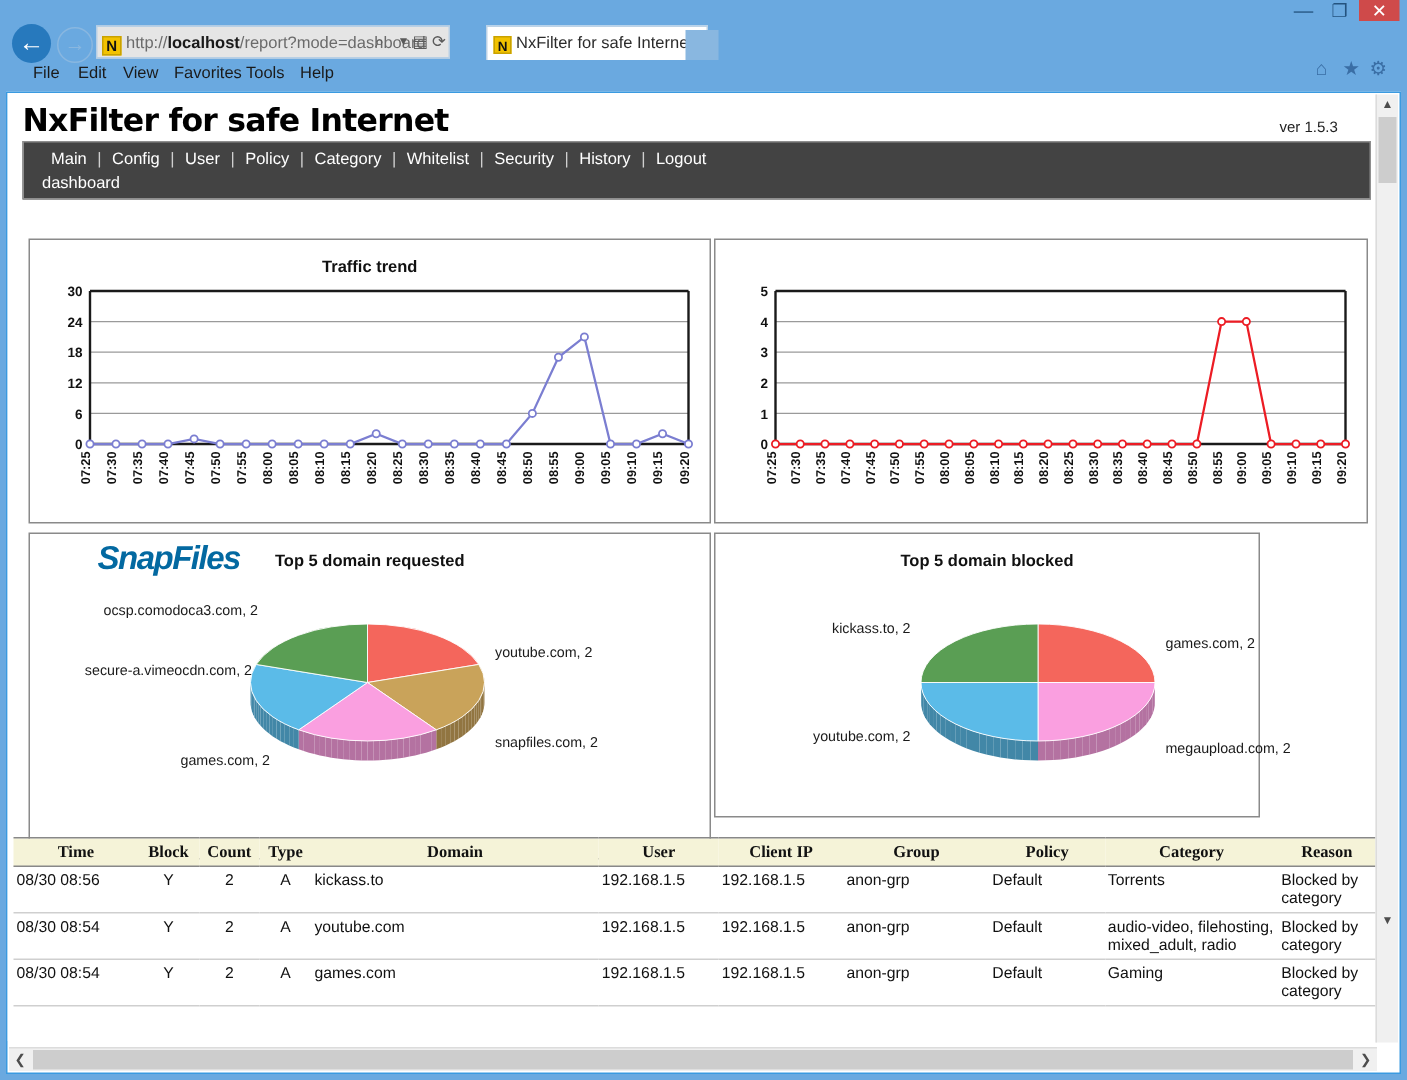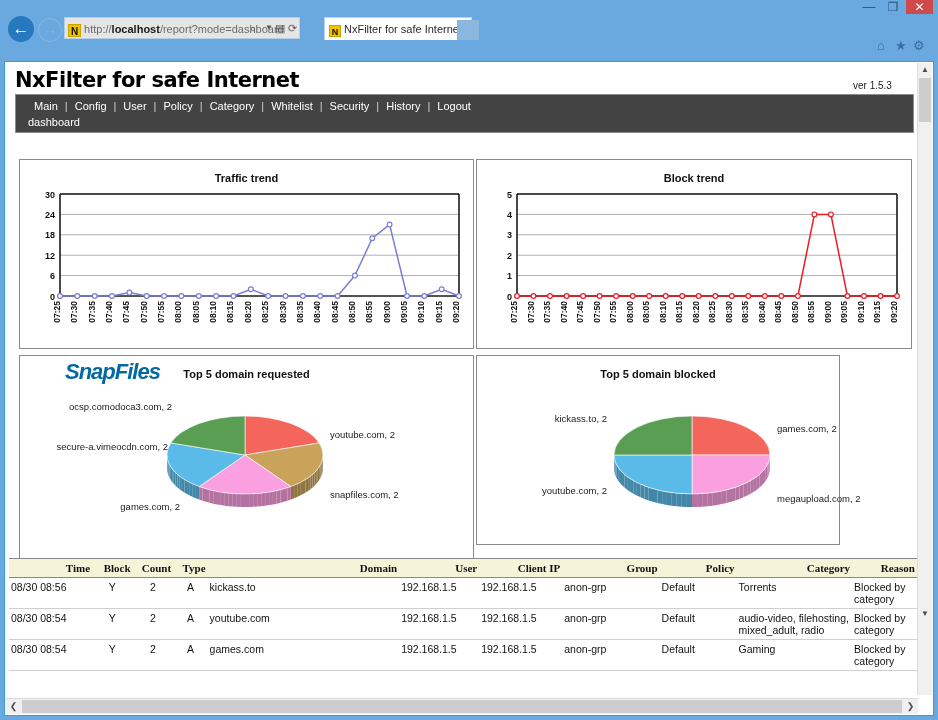--- a/index.html
+++ b/index.html
@@ -77,21 +77,21 @@
 
   .plotsvg{position:absolute;left:0;top:26px;}
 
   
   #watermark{position:absolute;left:60px;top:297px;font-size:22px;font-weight:bold;font-style:italic;
       color:#0369a1;letter-spacing:-1px;}
 
   
   #logtable{position:absolute;left:4px;top:496px;width:908px;border-collapse:collapse;font-size:10.5px;color:#111;}
   #logtable th{background:#f5f3d8;border-top:1px solid #888;border-bottom:1px solid #888;
-      text-align:right;font-weight:bold;padding:3px 2px;font-family:"Liberation Serif", serif;font-size:11px;}
+      text-align:center;font-weight:bold;padding:3px 2px;font-family:"Liberation Serif", serif;font-size:11px;}
   #logtable td{border-bottom:1px solid #cfcfcf;padding:3px 2px;vertical-align:top;line-height:12px;}
   .c-time{width:78px;}.c-block{width:36px;text-align:center;}.c-count{width:36px;text-align:center;}
   .c-type{width:30px;text-align:center;}.c-domain{width:185px;}.c-user{width:75px;}
   .c-ip{width:78px;}.c-group{width:92px;}.c-policy{width:72px;}.c-cat{width:110px;}.c-reason{width:60px;}
 
   
   #vscroll{position:absolute;right:1px;top:1px;width:14px;height:632px;background:#f0f0f0;border-left:1px solid #dcdcdc;}
   #vs-up,#vs-dn{position:absolute;left:0;width:14px;height:14px;text-align:center;font-size:8px;color:#4d4d4d;line-height:14px;}
   #vs-up{top:0;}#vs-dn{top:544px;}
   #vs-thumb{position:absolute;left:1px;top:15px;width:12px;height:44px;background:#cdcdcd;}
@@ -128,20 +128,28 @@
       <span id="tab-favicon">N</span><span>NxFilter for safe Internet</span>
       <span id="tab-close">✕</span>
     </div>
     <div id="newtab"></div>
 
     <div class="tb-icon" id="icon-home">⌂</div>
     <div class="tb-icon" id="icon-fav">★</div>
     <div class="tb-icon" id="icon-gear">⚙</div>
   </div>
 
+  <div id="menubar">
+    <span id="mnu-file">File</span>
+    <span id="mnu-edit">Edit</span>
+    <span id="mnu-view">View</span>
+    <span id="mnu-fav">Favorites</span>
+    <span id="mnu-tools">Tools</span>
+    <span id="mnu-help">Help</span>
+  </div>
 
   <div id="content">
     <div id="page">
 
       <div id="site-title">NxFilter for safe Internet</div>
       <div id="version">ver 1.5.3</div>
 
       <div id="navbox">
         <div id="menu-line">
           <a href="#">Main</a><span class="sep">|</span><a href="#">Config</a><span class="sep">|</span><a href="#">User</a><span class="sep">|</span><a href="#">Policy</a><span class="sep">|</span><a href="#">Category</a><span class="sep">|</span><a href="#">Whitelist</a><span class="sep">|</span><a href="#">Security</a><span class="sep">|</span><a href="#">History</a><span class="sep">|</span><a href="#">Logout</a>
@@ -214,21 +222,20 @@
             <text x="352.2608695652174" y="115" font-size="8.5" font-family="Liberation Sans, sans-serif" font-weight="bold" fill="#111" transform="rotate(-90 352.2608695652174 115)" text-anchor="end">08:55</text>
             <text x="369.60869565217394" y="115" font-size="8.5" font-family="Liberation Sans, sans-serif" font-weight="bold" fill="#111" transform="rotate(-90 369.60869565217394 115)" text-anchor="end">09:00</text>
             <text x="386.95652173913044" y="115" font-size="8.5" font-family="Liberation Sans, sans-serif" font-weight="bold" fill="#111" transform="rotate(-90 386.95652173913044 115)" text-anchor="end">09:05</text>
             <text x="404.30434782608694" y="115" font-size="8.5" font-family="Liberation Sans, sans-serif" font-weight="bold" fill="#111" transform="rotate(-90 404.30434782608694 115)" text-anchor="end">09:10</text>
             <text x="421.6521739130435" y="115" font-size="8.5" font-family="Liberation Sans, sans-serif" font-weight="bold" fill="#111" transform="rotate(-90 421.6521739130435 115)" text-anchor="end">09:15</text>
             <text x="439" y="115" font-size="8.5" font-family="Liberation Sans, sans-serif" font-weight="bold" fill="#111" transform="rotate(-90 439 115)" text-anchor="end">09:20</text>
           </svg>
       </div>
 
       <div class="panel" id="p-block">
-        <div class="ptitle">Block trend</div>
         <svg class="plotsvg" id="svg-block" width="434" height="160">
             <text x="35" y="113.5" text-anchor="end" font-size="9" font-family="Liberation Sans, sans-serif" font-weight="bold" fill="#111">0</text>
             <line x1="40" y1="89.6" x2="420" y2="89.6" stroke="#9a9a9a" stroke-width="0.8"></line>
             <text x="35" y="93.1" text-anchor="end" font-size="9" font-family="Liberation Sans, sans-serif" font-weight="bold" fill="#111">1</text>
             <line x1="40" y1="69.19999999999999" x2="420" y2="69.19999999999999" stroke="#9a9a9a" stroke-width="0.8"></line>
             <text x="35" y="72.69999999999999" text-anchor="end" font-size="9" font-family="Liberation Sans, sans-serif" font-weight="bold" fill="#111">2</text>
             <line x1="40" y1="48.800000000000004" x2="420" y2="48.800000000000004" stroke="#9a9a9a" stroke-width="0.8"></line>
             <text x="35" y="52.300000000000004" text-anchor="end" font-size="9" font-family="Liberation Sans, sans-serif" font-weight="bold" fill="#111">3</text>
             <line x1="40" y1="28.39999999999999" x2="420" y2="28.39999999999999" stroke="#9a9a9a" stroke-width="0.8"></line>
             <text x="35" y="31.89999999999999" text-anchor="end" font-size="9" font-family="Liberation Sans, sans-serif" font-weight="bold" fill="#111">4</text>

